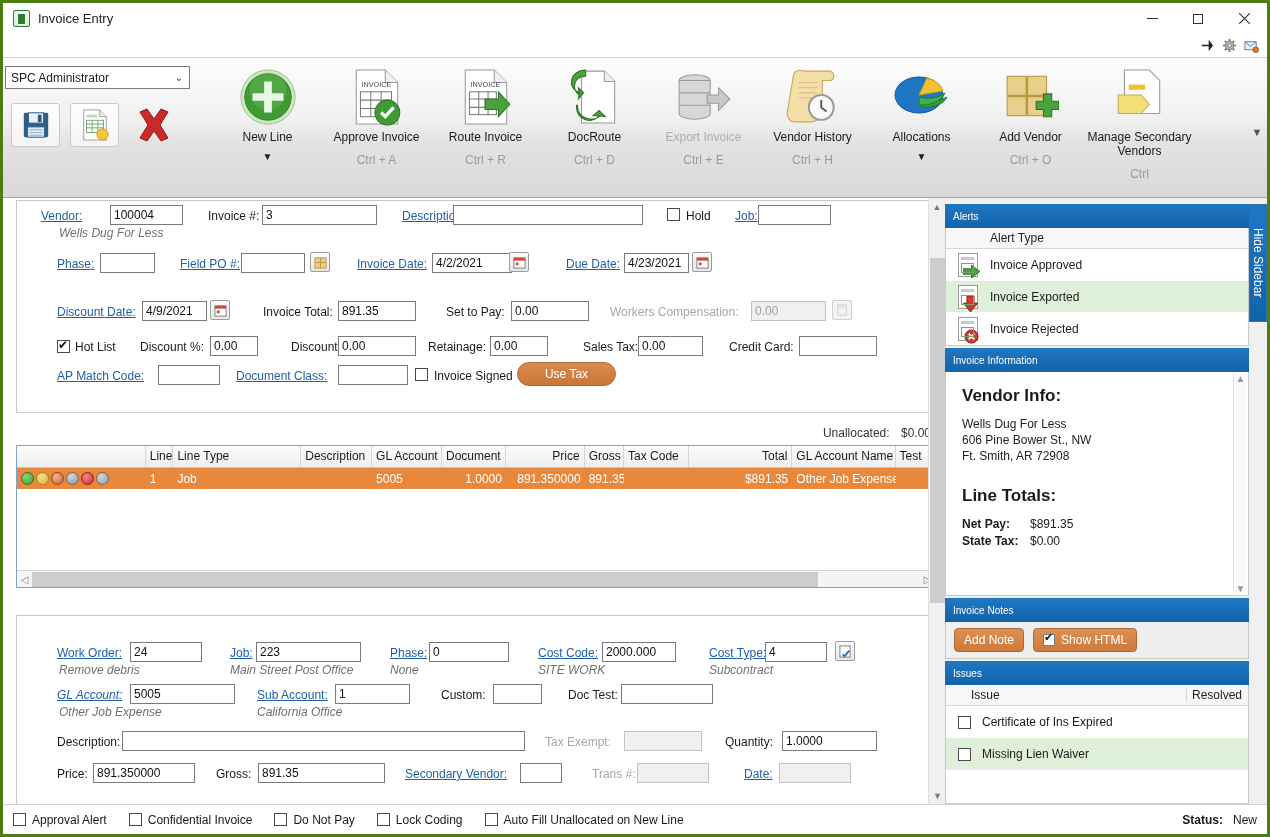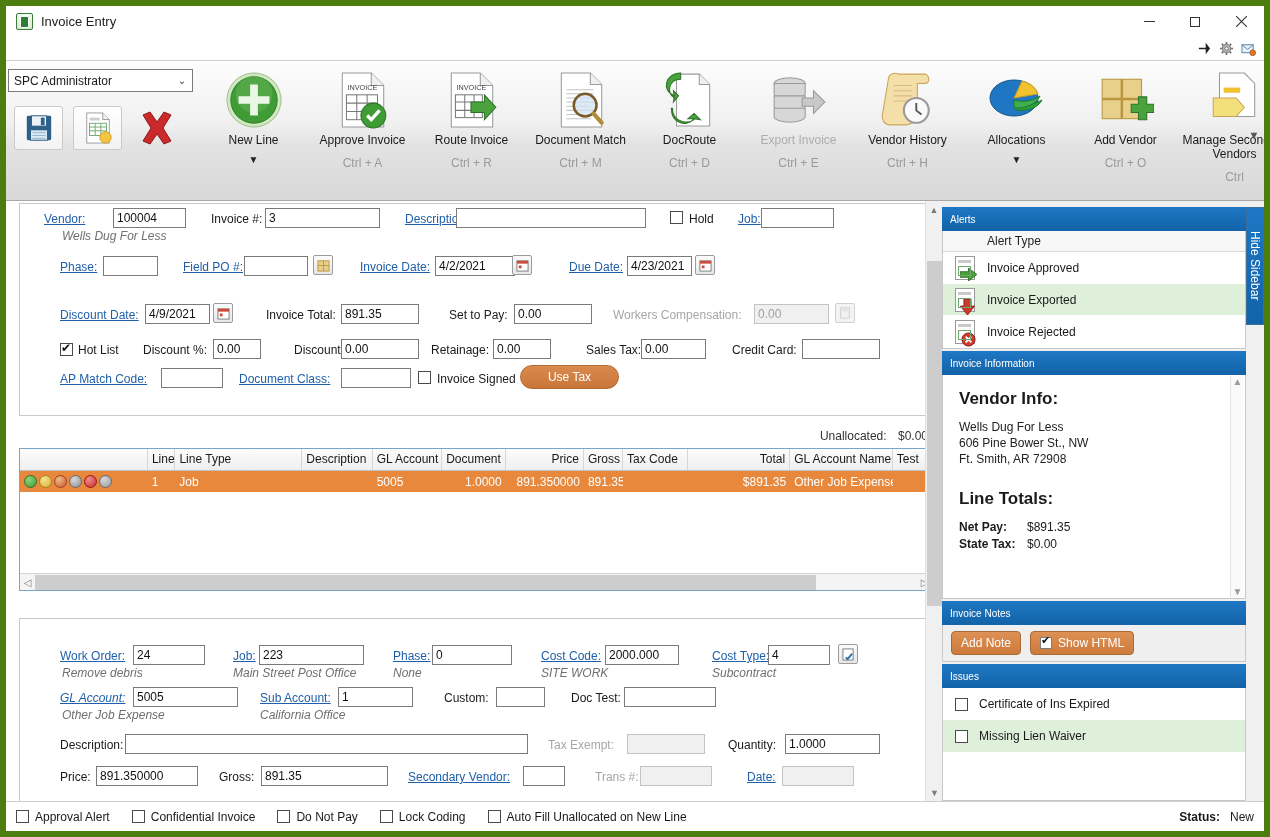--- a/index.html
+++ b/index.html
@@ -7,21 +7,21 @@
   body {
     width:1270px; height:837px;
     font-family:"Liberation Sans", sans-serif;
     font-size:12px;
     color:#1a1a1a;
     background:#ffffff;
     overflow:hidden;
     position:relative;
   }
   .win { width:1270px; height:837px; display:flex; flex-direction:column;
-         border:6px solid #4d7c0f; background:#fff; position:relative; }
+         border:3px solid #4d7c0f; background:#fff; position:relative; }
 
   
   .titlebar { height:31px; display:flex; align-items:center; background:#fff;
               flex:0 0 auto; position:relative; }
   .app-icon { width:17px; height:17px; margin-left:10px; margin-right:8px;
               border:1px solid #3a7a3a; background:linear-gradient(#f5fbf2,#d6ecc9);
               border-radius:2px; position:relative; }
   .app-icon:after{ content:""; position:absolute; left:3px; top:2px; width:9px; height:12px;
               background:#2f7d32; border-radius:1px; box-shadow: inset 0 0 0 1px #fff; }
   .title-text { font-size:13px; color:#222; }
@@ -298,35 +298,20 @@
                 <rect x="7" y="23" width="26" height="22"></rect>
                 <path d="M7 30h26M7 38h26M16 23v22M25 23v22"></path>
               </g>
             <path d="M22 30 h13 v-7 l11 12 -11 12 v-7 h-13 z" fill="#4aa23c" stroke="#2d7326"></path>
           </svg>
         </div>
         <div class="lb">Route Invoice</div>
         <div class="ks">Ctrl + R</div>
       </div>
 
-      <div class="ritem">
-        <div class="ic">
-          <svg width="52" height="58" viewBox="0 0 46 56">
-            <path d="M4 2 h28 l11 11 v41 h-39 z" fill="#fff" stroke="#9a9a9a"></path>
-            <path d="M32 2 v11 h11" fill="#f0f0f0" stroke="#9a9a9a"></path>
-            <g stroke="#c2c2c2">
-                <path d="M9 18h26M9 22h26M9 26h26M9 30h26M9 34h22M9 38h26M9 42h18M9 46h24"></path>
-              </g>
-            <circle cx="27" cy="33" r="11" fill="#cfe3f2" fill-opacity=".75" stroke="#7a5a2a" stroke-width="2.4"></circle>
-            <path d="M35 41 l8 9" stroke="#b08b3a" stroke-width="4" stroke-linecap="round"></path>
-          </svg>
-        </div>
-        <div class="lb">Document Match</div>
-        <div class="ks">Ctrl + M</div>
-      </div>
 
       <div class="ritem">
         <div class="ic">
           <svg width="54" height="58" viewBox="0 0 50 56">
             <path d="M12 3 h22 l10 10 v40 h-32 z" fill="#fff" stroke="#9a9a9a"></path>
             <path d="M34 3 v10 h10" fill="#f0f0f0" stroke="#9a9a9a"></path>
             <path d="M16 8 c-12 0 -14 14 -6 18 l-1 -7 5 5 -5 6 1 -6 c-13 -5 -9 -22 6 -22 z" fill="#4aa23c" stroke="#2d7326"></path>
             <path d="M8 36 c0 14 16 16 22 10 l-7 0 6 -5 6 6 -6 -1 c-6 8 -22 6 -22 -10 z" fill="#4aa23c" stroke="#2d7326"></path>
           </svg>
         </div>
@@ -683,20 +668,25 @@
             <span>Add Note</span>
           </div>
           <div class="obtn">
             <span class="wcb"></span>
             <span>Show HTML</span>
           </div>
         </div>
 
         <div class="sec-head" style="margin-top:2px;">Issues</div>
         <div style="border:1px solid #c8c8c8; border-top:none; background:#fff; flex:1;">
+          <div class="list-head">
+            <div style="width:25px;"></div>
+            <div style="flex:1;">Issue</div>
+            <div style="width:62px; border-left:1px solid #d8d8d8; padding-left:5px;">Resolved</div>
+          </div>
           <div class="issue-row">
             <div style="width:36px; display:flex; justify-content:center;">
               <span style="width:13px;height:13px;border:1px solid #4a4a4a;background:#fff;display:block;"></span>
             </div>
             <div>Certificate of Ins Expired</div>
           </div>
           <div class="issue-row alt">
             <div style="width:36px; display:flex; justify-content:center;">
               <span style="width:13px;height:13px;border:1px solid #4a4a4a;background:#fff;display:block;"></span>
             </div>

